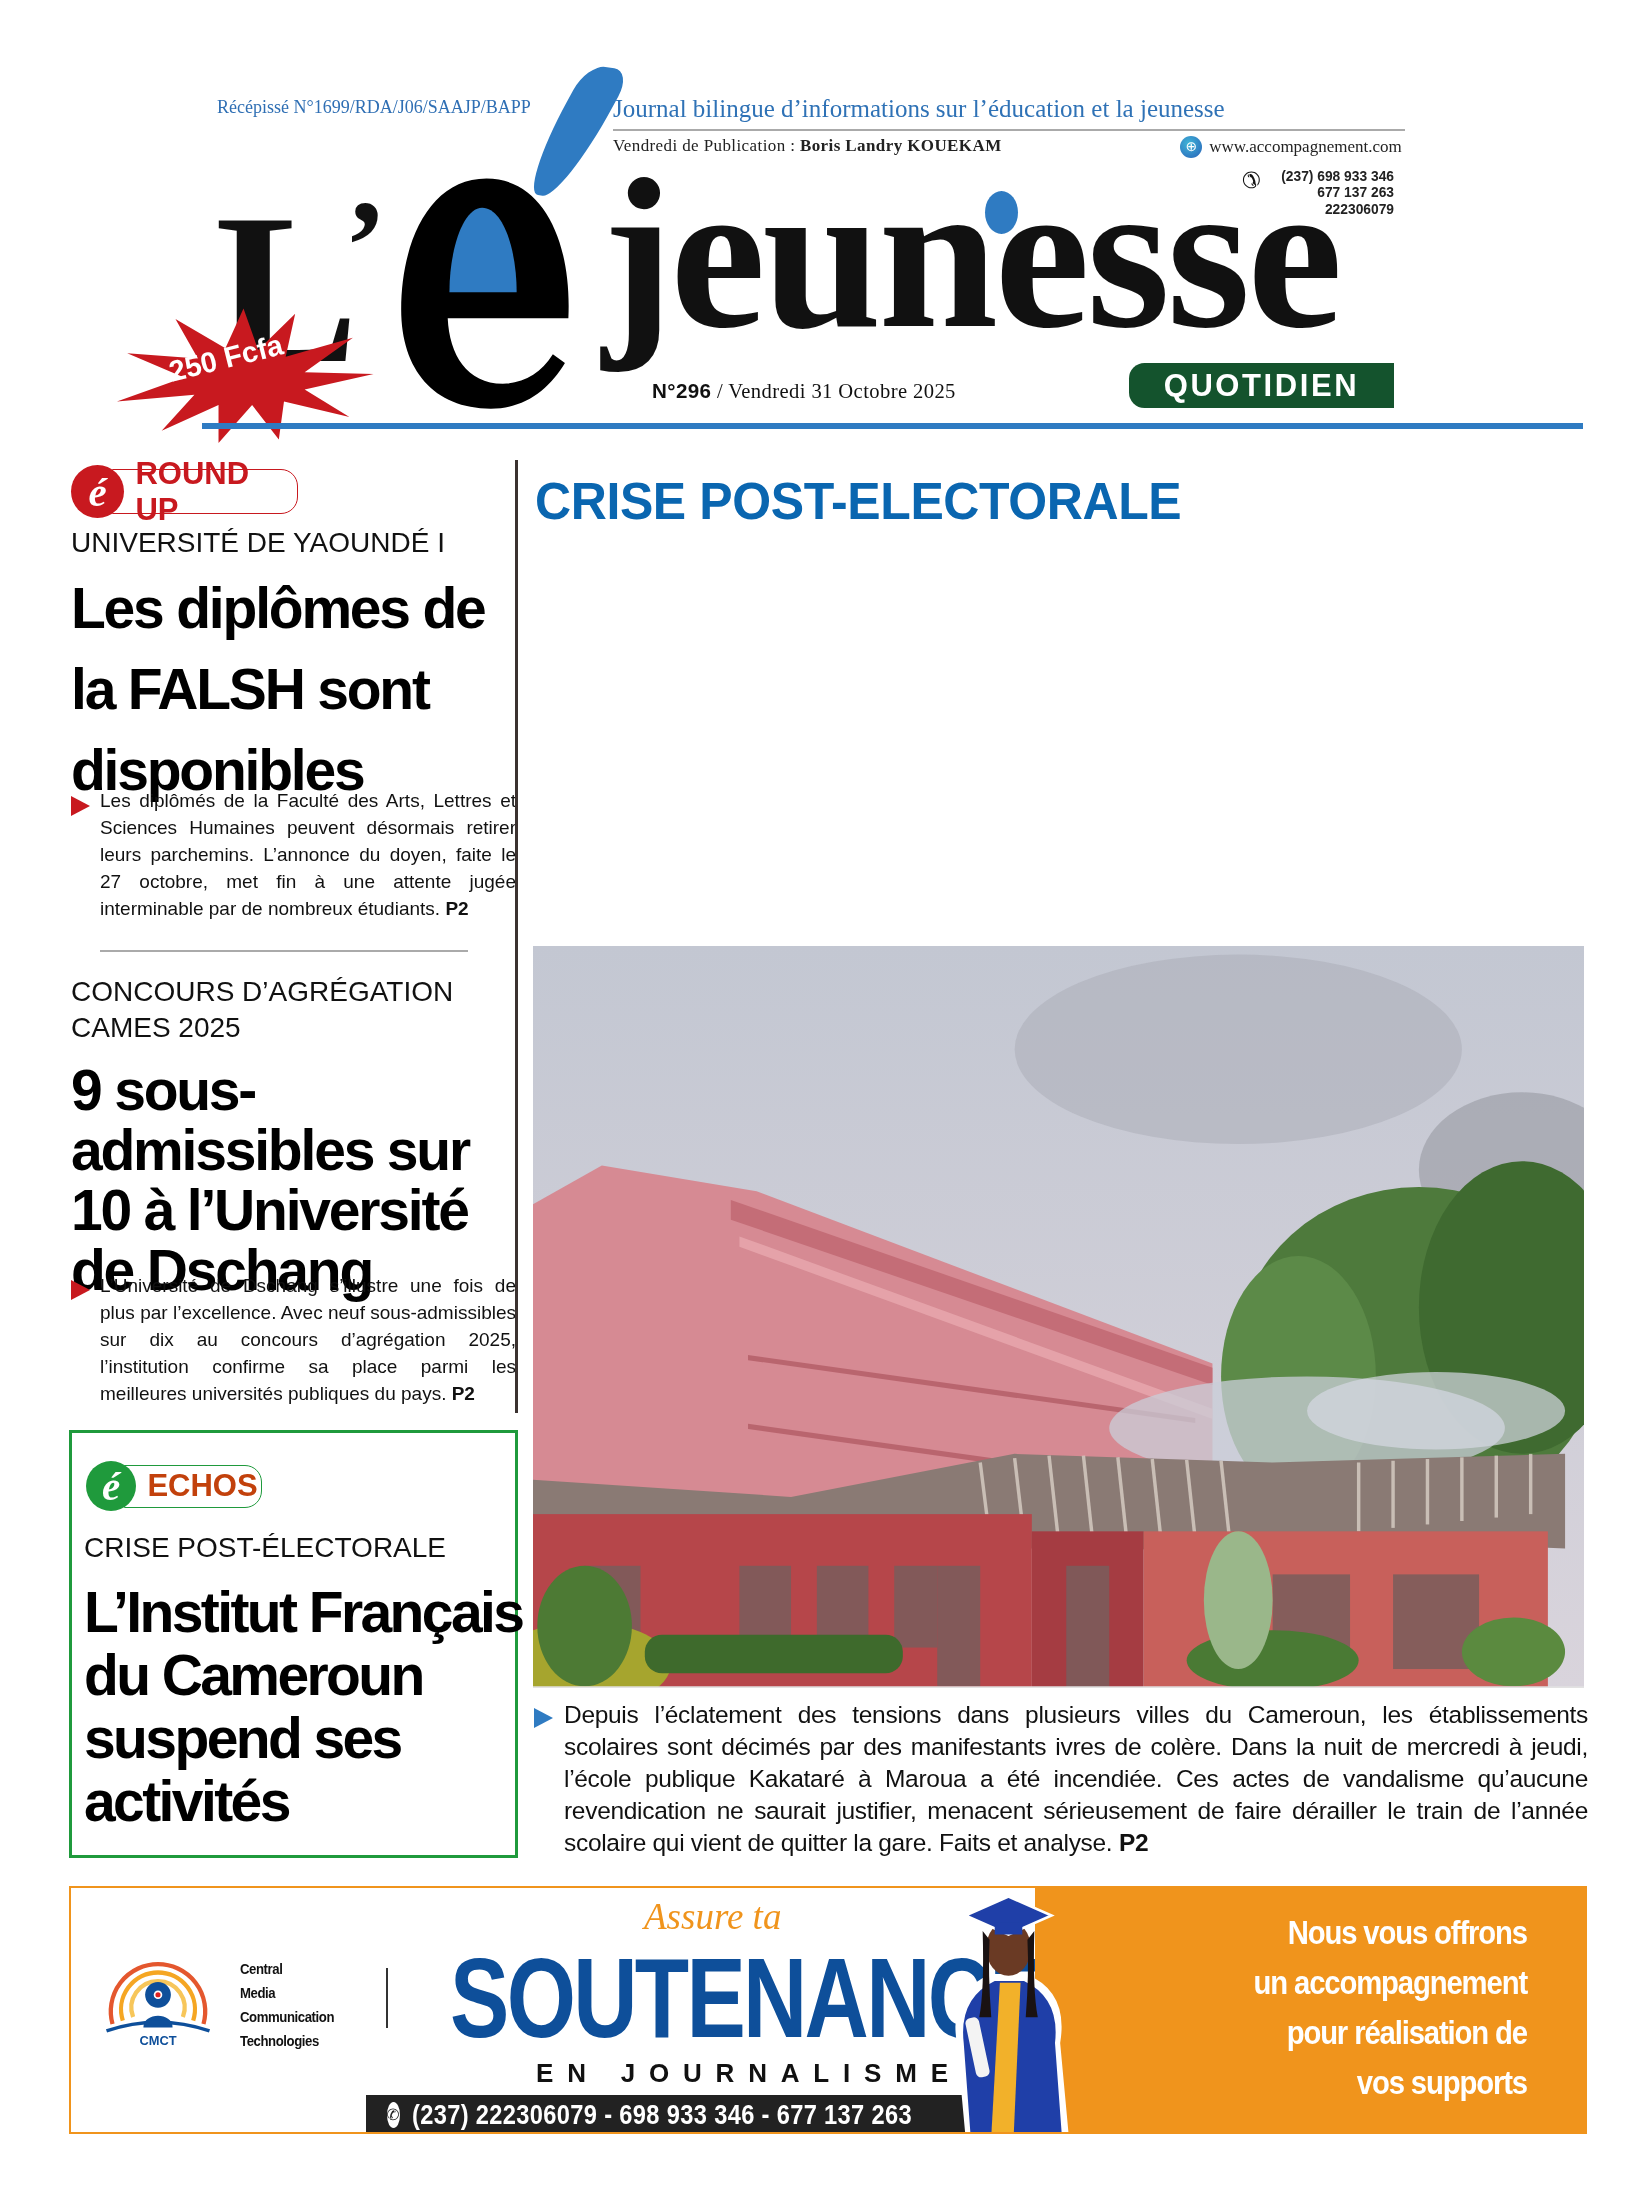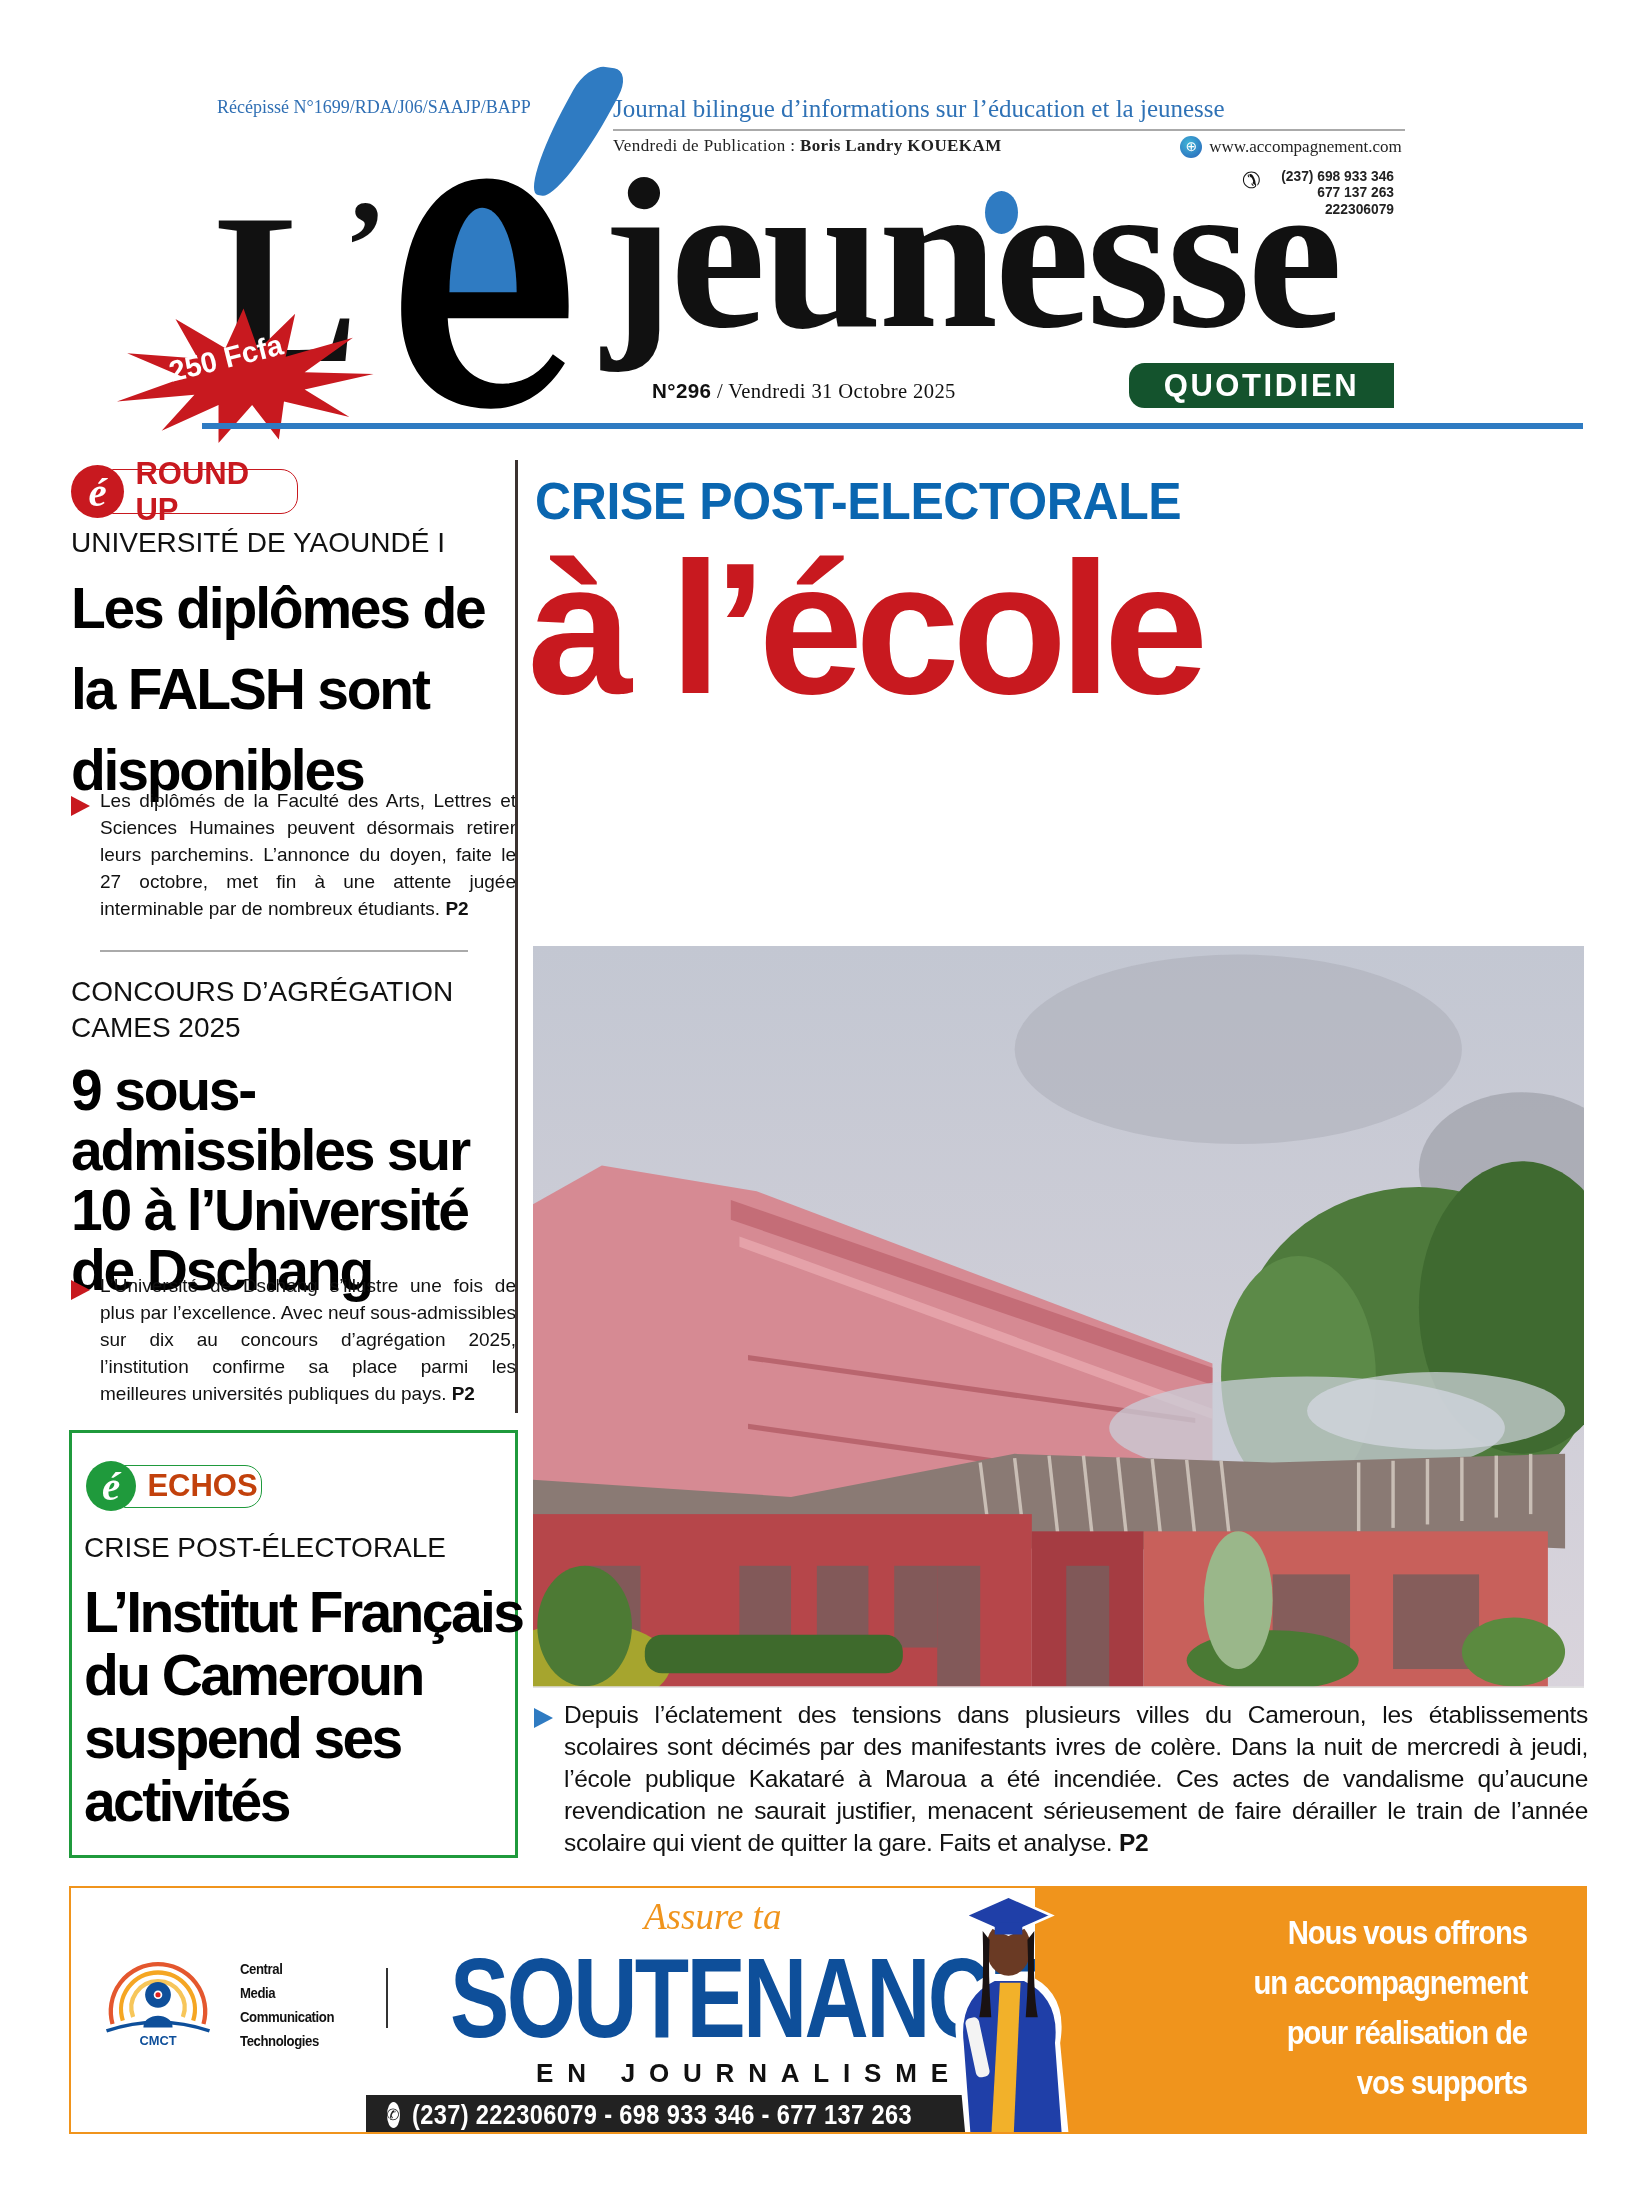--- a/index.html
+++ b/index.html
@@ -166,21 +166,20 @@
     <div class="abs kicker k3">CRISE POST-ÉLECTORALE</div>
     <h2 class="abs headline-bold h3">L’Institut Français du Cameroun suspend ses activités</h2>
   </article>
 </aside>
 
 <div class="abs col-divider"></div>
 
 <main>
   <div class="abs main-kicker">CRISE POST-ELECTORALE</div>
   <h1 class="abs main-headline">
-    <div>à l’école</div>
   </h1>
 
   <div class="abs photo">
     <svg viewBox="0 0 1222 862" preserveAspectRatio="none">
       <defs>
         <linearGradient id="sky" x1="0" y1="0" x2="0" y2="1">
           <stop offset="0" stop-color="#c3c7d2"></stop>
           <stop offset="1" stop-color="#d9d4dc"></stop>
         </linearGradient>
         <linearGradient id="ground" x1="0" y1="0" x2="0" y2="1">

